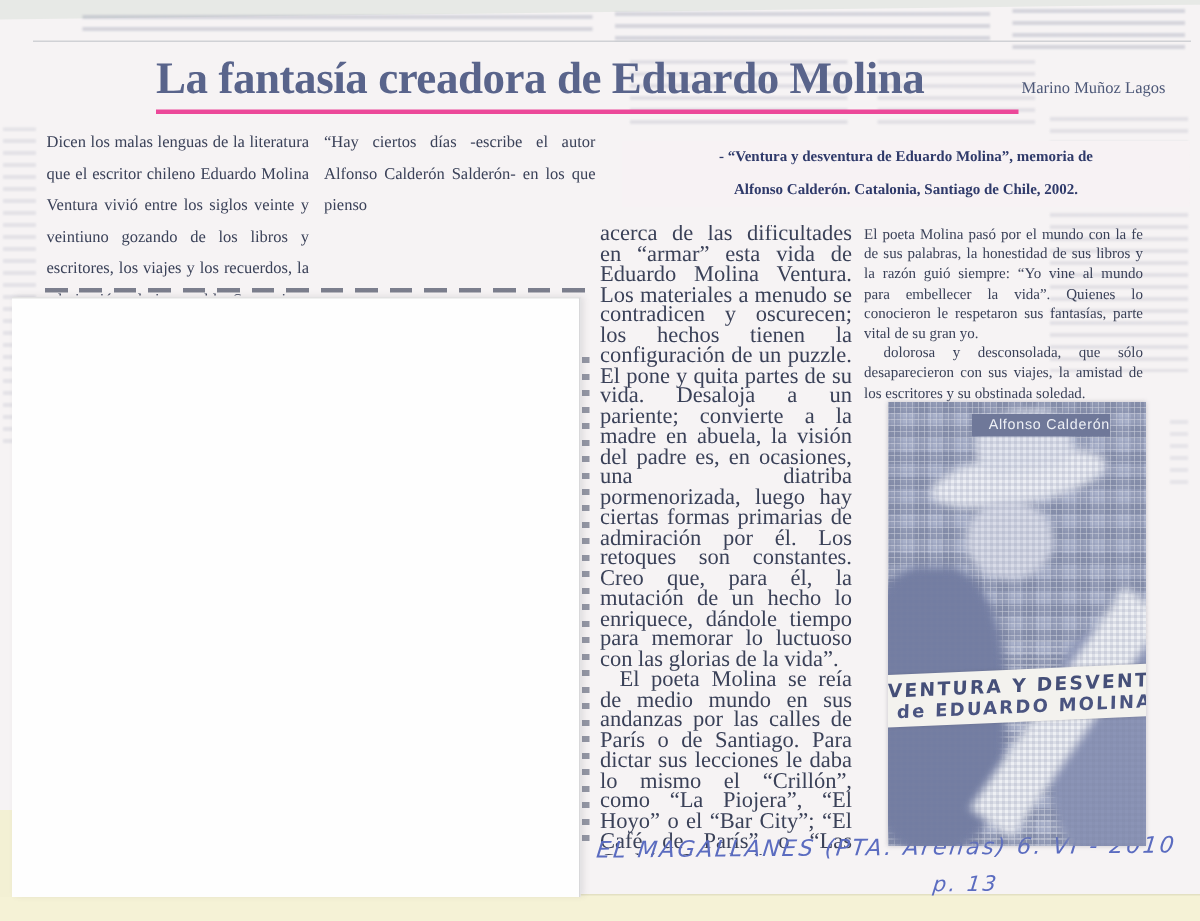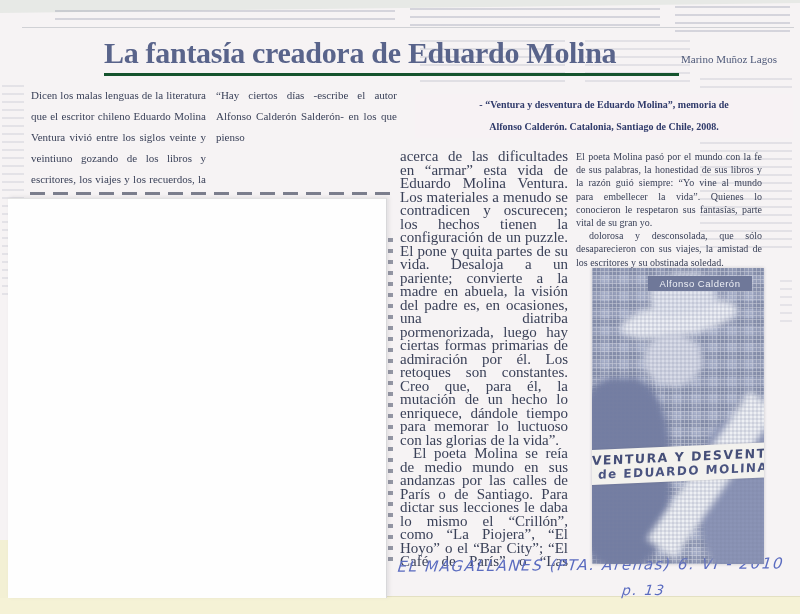--- a/index.html
+++ b/index.html
@@ -42,21 +42,21 @@
   .hcut{
     position:absolute;height:3px;
     background-image:repeating-linear-gradient(to right, rgba(58,64,86,.65) 0 15px, transparent 15px 23px);
   }
 
   
   #headline{
     position:absolute;left:104px;top:36px;width:575px;
     font-size:30px;font-weight:bold;color:#59648b;
     letter-spacing:-.3px;white-space:nowrap;
-    border-bottom:3px solid #14532d;padding-bottom:3px;
+    border-bottom:3px solid #ec4899;padding-bottom:3px;
   }
   #byline{
     position:absolute;left:681px;top:53px;
     font-size:11px;font-weight:normal;color:#4d5878;white-space:nowrap;
   }
 
   .bodycol{
     position:absolute;
     font-size:11px;line-height:21px;text-align:justify;
     color:#3a4158;overflow:hidden;
@@ -110,22 +110,22 @@
     background:#e3e6ef;transform:rotate(-8deg);}
   #face{left:52px;top:66px;width:58px;height:52px;border-radius:48%;
     background:#d9dce8;}
   #coat-dark{left:-18px;top:110px;width:96px;height:190px;border-radius:40%;
     background:#737da2;}
   #coat-dark2{left:108px;top:150px;width:90px;height:160px;border-radius:40%;
     background:#8b94b6;}
   #sash{left:30px;top:190px;width:180px;height:34px;background:#eef0f4;
     transform:rotate(-55deg);}
   #author-band{
-    position:absolute;left:56px;top:8px;width:104px;height:15px;z-index:4;
-    background:#6f7899;display:flex;align-items:center;justify-content:center;
+    position:absolute;left:56px;top:8px;width:92px;height:15px;z-index:4;
+    background:#6f7899;display:flex;align-items:center;justify-content:flex-end;
   }
   #author-band span{
     font-family:"Liberation Sans", sans-serif;font-size:9.5px;color:#eef0f6;
     letter-spacing:.5px;white-space:nowrap;
   }
   #title-band{
     position:absolute;left:-6px;top:178px;width:186px;z-index:4;
     background:#f3f2ee;transform:rotate(-2.5deg);
     padding:3px 6px;box-shadow:0 0 2px rgba(80,80,100,.3);
   }
@@ -179,21 +179,21 @@
     <p>“Hay ciertos días -escribe el autor Alfonso Calderón Salderón- en los que pienso</p>
   </div>
 
   <div class="hcut" style="left:30px;top:192px;width:368px;"></div>
   <div class="vcut" style="left:388px;top:238px;height:325px;"></div>
 
   <div id="white-sheet"></div>
 
   <div id="refbox">
     <div>- “Ventura y desventura de Eduardo Molina”, memoria de</div>
-    <div>Alfonso Calderón. Catalonia, Santiago de Chile, 2008.</div>
+    <div>Alfonso Calderón. Catalonia, Santiago de Chile, 2002.</div>
   </div>
 
   <div id="col3" class="bodycol">
     <p>acerca de las dificultades en “armar” esta vida de Eduardo Molina Ventura. Los materiales a menudo se contradicen y oscurecen; los hechos tienen la configuración de un puzzle. El pone y quita partes de su vida. Desaloja a un pariente; convierte a la madre en abuela, la visión del padre es, en ocasiones, una diatriba pormenorizada, luego hay ciertas formas primarias de admiración por él. Los retoques son constantes. Creo que, para él, la mutación de un hecho lo enriquece, dándole tiempo para memorar lo luctuoso con las glorias de la vida”.</p>
     <p>El poeta Molina se reía de medio mundo en sus andanzas por las calles de París o de Santiago. Para dictar sus lecciones le daba lo mismo el “Crillón”, como “La Piojera”, “El Hoyo” o el “Bar City”; “El Café de París” o “Las Cachás Grandes”. Aunque frecuentaba estos sitios, el poeta Molina solía referirse a su padre en términos poco amables, casi desdeñosos, con marcado menosprecio. Al padre lo calificaba peyorativamente por su carácter sistemático, metódico, de magras emociones. En el hogar, el padre era el mandatario de la madre.</p>
     <p>En este mezquino ambiente, sórdido y desconcertante, el escritor Eduardo Molina Ventura habitó la más dramática soledad repartiendo sus escasos haberes y su humor negro en la largura de sus noches y la oscuridad y la luz bondadosa de los libros. La madre, entonces, acapara la ternura, el respeto y la jerarquía de su infancia. Ella fue el descubrimiento del amor en una época</p>
   </div>
   <div id="col4" class="bodycol">
     <p>El poeta Molina pasó por el mundo con la fe de sus palabras, la honestidad de sus libros y la razón guió siempre: “Yo vine al mundo para embellecer la vida”. Quienes lo conocieron le respetaron sus fantasías, parte vital de su gran yo.</p>
     <p>dolorosa y desconsolada, que sólo desaparecieron con sus viajes, la amistad de los escritores y su obstinada soledad.</p>

